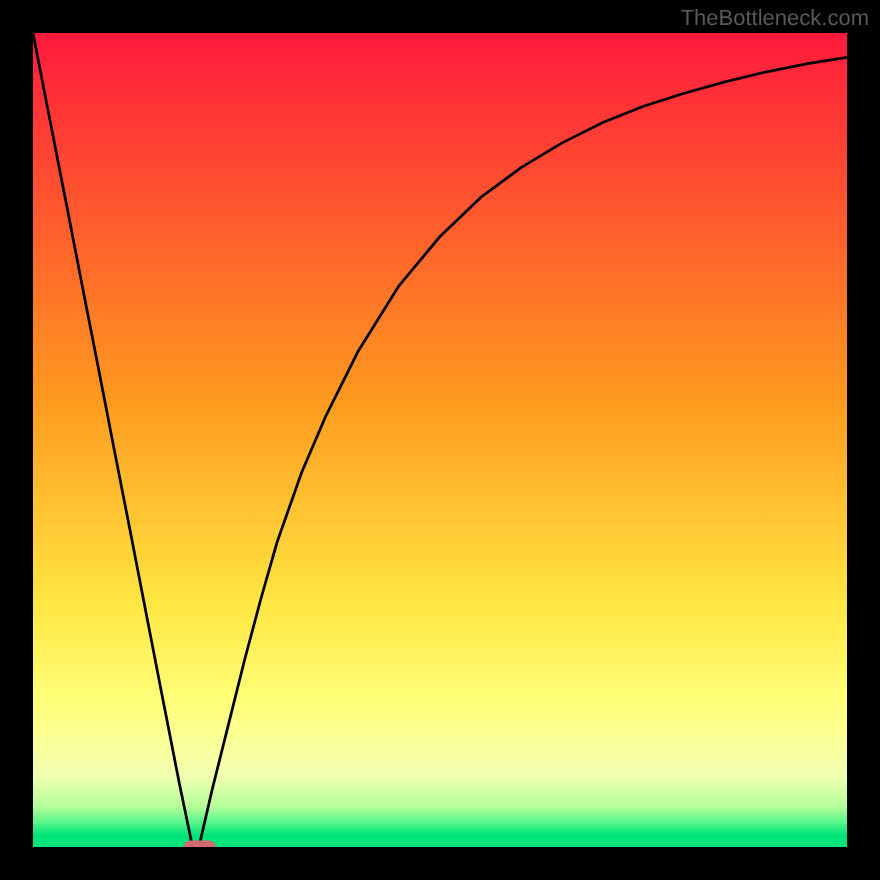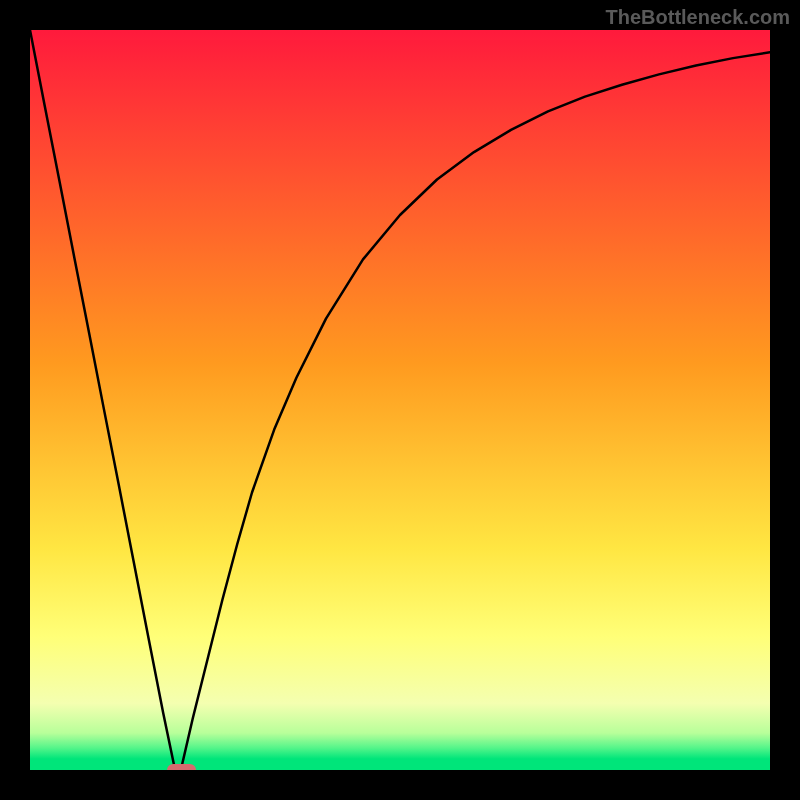--- a/index.html
+++ b/index.html
@@ -34,21 +34,21 @@
     width: 100%;
     height: 100%;
   }
   .watermark {
     position: absolute;
     top: 6px;
     right: 10px;
     font-family: Arial, Helvetica, sans-serif;
     font-size: 20px;
     color: #5a5a5a;
-    font-weight: 700;
+    font-weight: 400;
     user-select: none;
   }
   .marker {
     position: absolute;
     height: 12px;
     border-radius: 6px;
     background: #d56a6e;
   }
 </style>
 </head>

